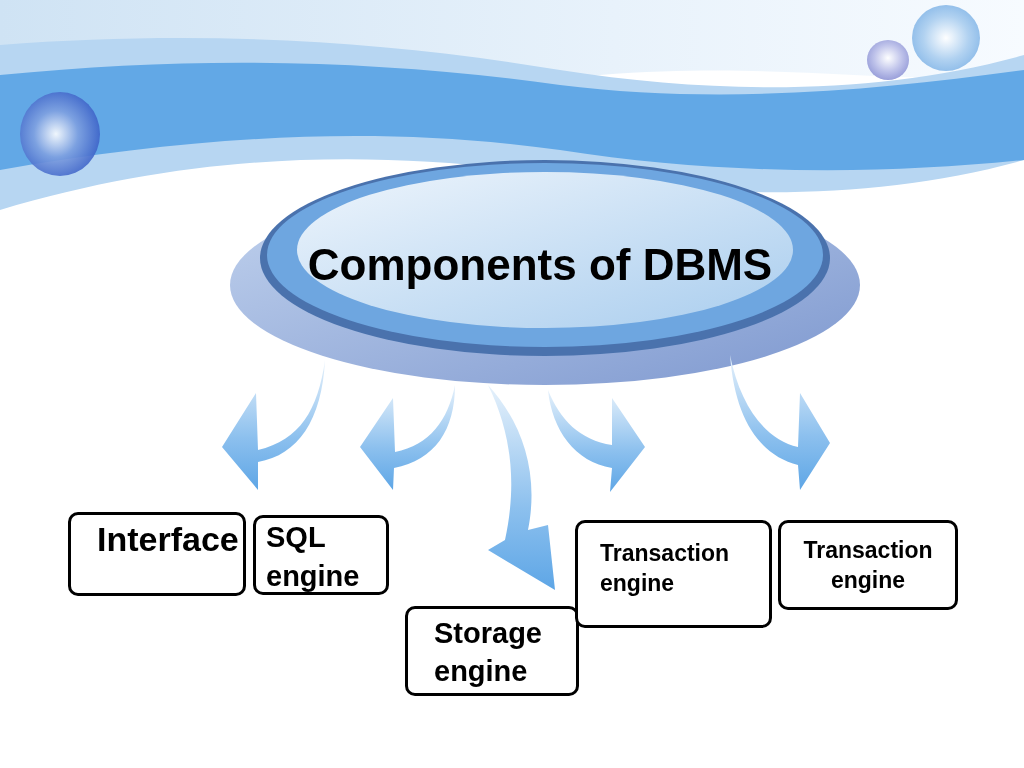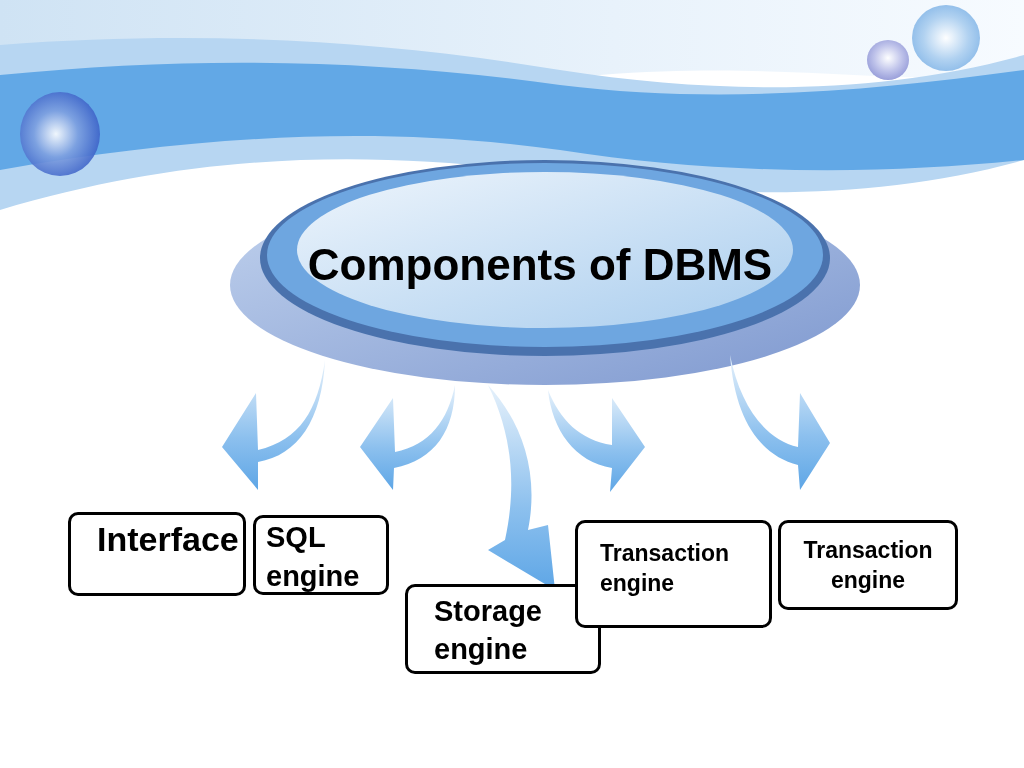--- a/index.html
+++ b/index.html
@@ -82,21 +82,21 @@
 
 <div class="box" style="left:68px; top:512px; width:178px; height:84px; padding:4px 2px 0 26px; font-size:34px;">
   <div>Interface</div>
 </div>
 
 <div class="box" style="left:253px; top:515px; width:136px; height:80px; padding:0 0 0 10px; font-size:29px; line-height:1.35;">
   <div>SQL</div>
   <div>engine</div>
 </div>
 
-<div class="box" style="left:405px; top:584px; width:196px; height:90px; padding:6px 0 0 26px; font-size:29px; line-height:1.3;">
+<div class="box" style="left:405px; top:606px; width:174px; height:90px; padding:6px 0 0 26px; font-size:29px; line-height:1.3;">
   <div>Storage</div>
   <div>engine</div>
 </div>
 
 <div class="box" style="left:575px; top:520px; width:197px; height:108px; padding:16px 0 0 22px; font-size:23px; line-height:1.3;">
   <div>Transaction</div>
   <div>engine</div>
 </div>
 
 <div class="box" style="left:778px; top:520px; width:180px; height:90px; padding:13px 0 0 0; font-size:23px; line-height:1.3; text-align:center;">

